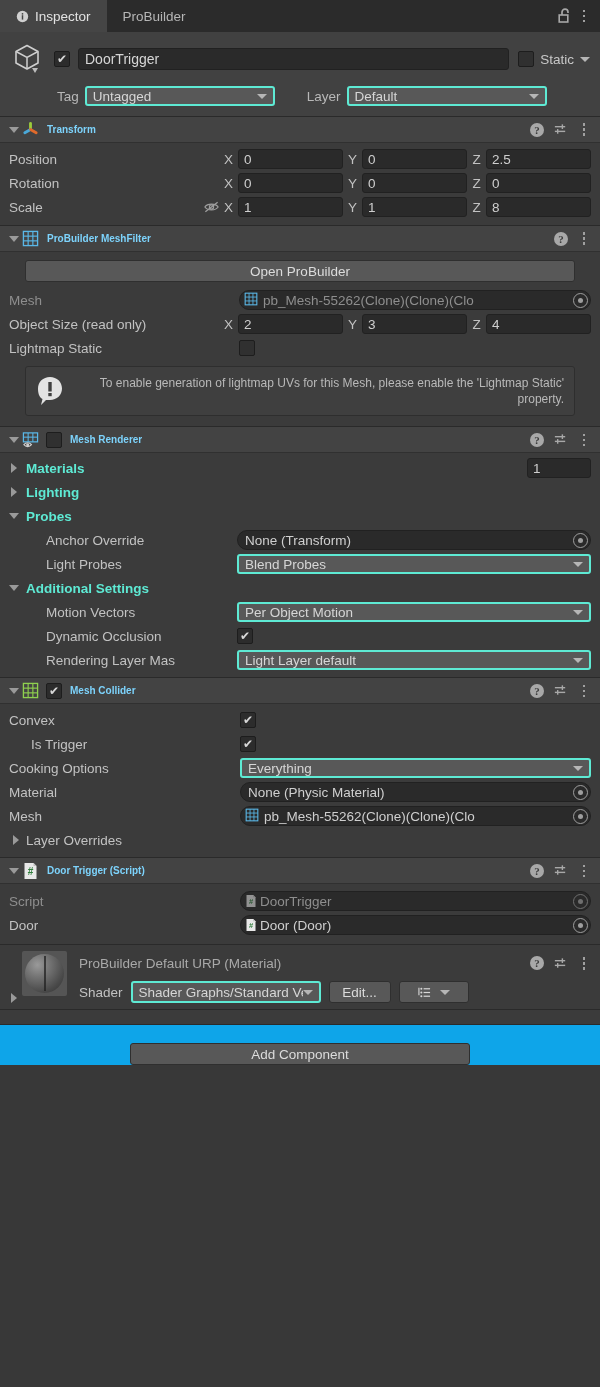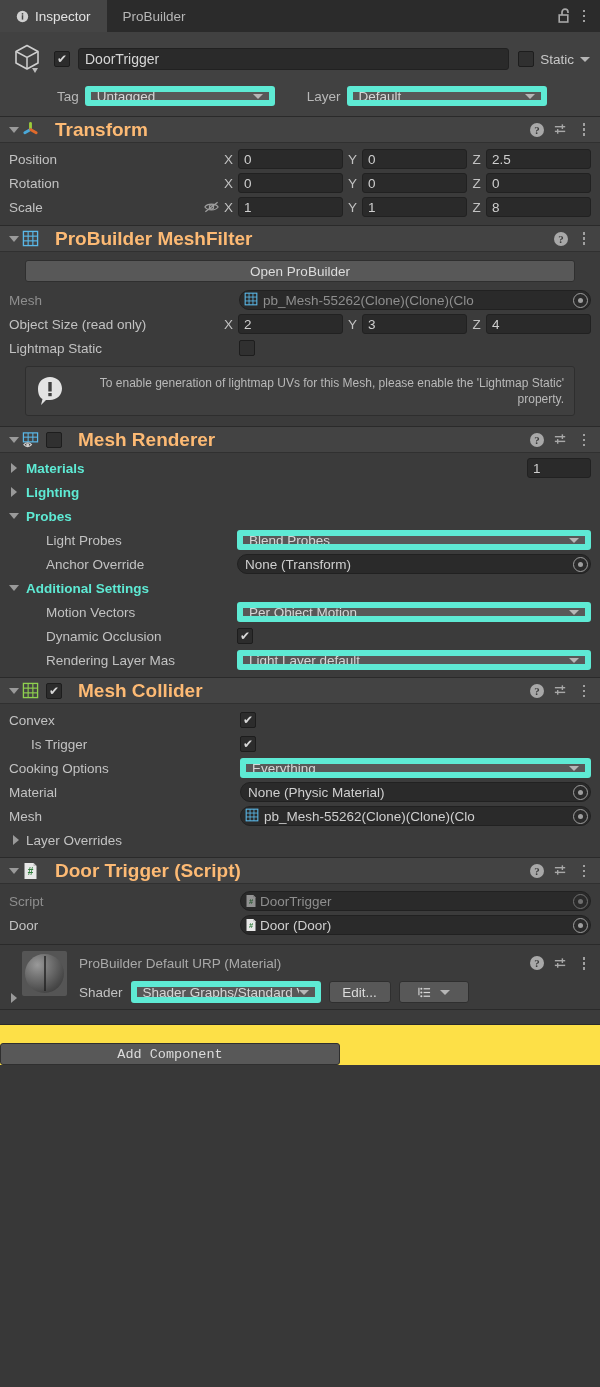--- a/index.html
+++ b/index.html
@@ -41,36 +41,36 @@
     display:flex; align-items:center; justify-content:center; flex:none;
   }
   .cbx.on::after{ content:"✔"; color:#d8d8d8; font-size:12px; line-height:12px; }
   .cbx.plain{ background:#303030; }
   .statwrap{ display:flex; align-items:center; gap:6px; margin-left:9px;}
   .statlabel{ font-size:13.5px; color:#c8c8c8;}
   .caret-d{ width:0;height:0;border-left:5px solid transparent;border-right:5px solid transparent;border-top:5px solid #b6b6b6; }
   .objrow2{ display:flex; align-items:center; margin-top:8px; padding-left:47px; gap:6px;}
   .lbl-sm{ font-size:13.5px; color:#b8b8b8; }
   .ddown{
-    height:20px; background:#585858; border:6px solid #5eead4; border-radius:3px;
+    height:20px; background:#585858; border:2px solid #5eead4; border-radius:3px;
     display:flex; align-items:center; padding:0 6px; color:#d6d6d6; font-size:13.5px;
     position:relative; overflow:hidden; white-space:nowrap;
   }
   .ddown .arr{ margin-left:auto; }
 
   
   .comp{ background:#3b3b3b; border-top:1px solid #2a2a2a; }
   .comphead{
     height:26px; background:#434343; display:flex; align-items:center; gap:0;
     padding:0 9px 0 6px; border-bottom:1px solid #303030;
   }
   .foldout{ width:16px; display:flex; align-items:center; justify-content:center; flex:none;}
   .tri-d{ width:0;height:0;border-left:5px solid transparent;border-right:5px solid transparent;border-top:6px solid #9a9a9a;}
   .tri-r{ width:0;height:0;border-top:5px solid transparent;border-bottom:5px solid transparent;border-left:6px solid #9a9a9a;}
-  .comptitle{ font-weight:bold; font-size:19px; color:#fdba74; margin-left:16px; }
+  .comptitle{ font-weight:bold; font-size:10px; color:#7dd3fc; margin-left:8px; }
   .headicons{ margin-left:auto; display:flex; align-items:center; gap:9px; }
   .qmark{
     width:14px;height:14px;border-radius:50%; background:#a8a8a8; color:#3b3b3b;
     font-size:11px; font-weight:bold; display:flex;align-items:center;justify-content:center;
     font-family:"Liberation Serif", serif;
   }
   .body{ padding:4px 9px 6px 9px; }
   .row{ display:flex; align-items:center; height:24px; }
   .rlabel{ color:#c2c2c2; font-size:13.5px; }
   .field{
@@ -111,21 +111,21 @@
     background:#555;
   }
   .sphere{
     width:39px;height:39px;border-radius:50%; margin:3px;
     background:radial-gradient(circle at 32% 28%, #9a9a9a 0%, #787878 28%, #4a4a4a 70%, #2f2f2f 100%);
     position:relative;
   }
   .sphere::after{
     content:""; position:absolute; left:49%; top:2px; width:1.5px; height:35px; background:#222; opacity:.75;
   }
-  .addcompwrap{ padding:18px 0 0 0; display:flex; background:#fde047;font-family:Liberation Mono, monospace; }
+  .addcompwrap{ padding:18px 0 0 0; display:flex; justify-content:center; background:#0ea5e9; }
   .addcomp{ width:340px; height:22px; }
   .sep{ height:1px; background:#2a2a2a; }
   .matfooter{ background:#3b3b3b; }
 </style>
 </head>
 <body>
 
 <div class="tabbar">
   <div class="tab active">
     <span class="ico">
@@ -380,33 +380,33 @@
         </span>
       <span class="t">Lighting</span>
     </div>
     <div class="grp">
       <span class="foldout">
           <span class="tri-d"></span>
         </span>
       <span class="t">Probes</span>
     </div>
     <div class="row">
-      <span class="rlabel" style="width:231px;padding-left:40px">Light Probes</span>
-      <span class="ddown" style="flex:1;height:20px">
-        <span>Blend Probes</span>
-        <span class="arr caret-d"></span>
-      </span>
-    </div>
-    <div class="row">
       <span class="rlabel" style="width:231px;padding-left:40px">Anchor Override</span>
       <span class="objfield">
         <span class="txt">None (Transform)</span>
         <span class="dot-sel">
             <i></i>
           </span>
+      </span>
+    </div>
+    <div class="row">
+      <span class="rlabel" style="width:231px;padding-left:40px">Light Probes</span>
+      <span class="ddown" style="flex:1;height:20px">
+        <span>Blend Probes</span>
+        <span class="arr caret-d"></span>
       </span>
     </div>
     <div class="grp">
       <span class="foldout">
           <span class="tri-d"></span>
         </span>
       <span class="t">Additional Settings</span>
     </div>
     <div class="row">
       <span class="rlabel" style="width:231px;padding-left:40px">Motion Vectors</span>

